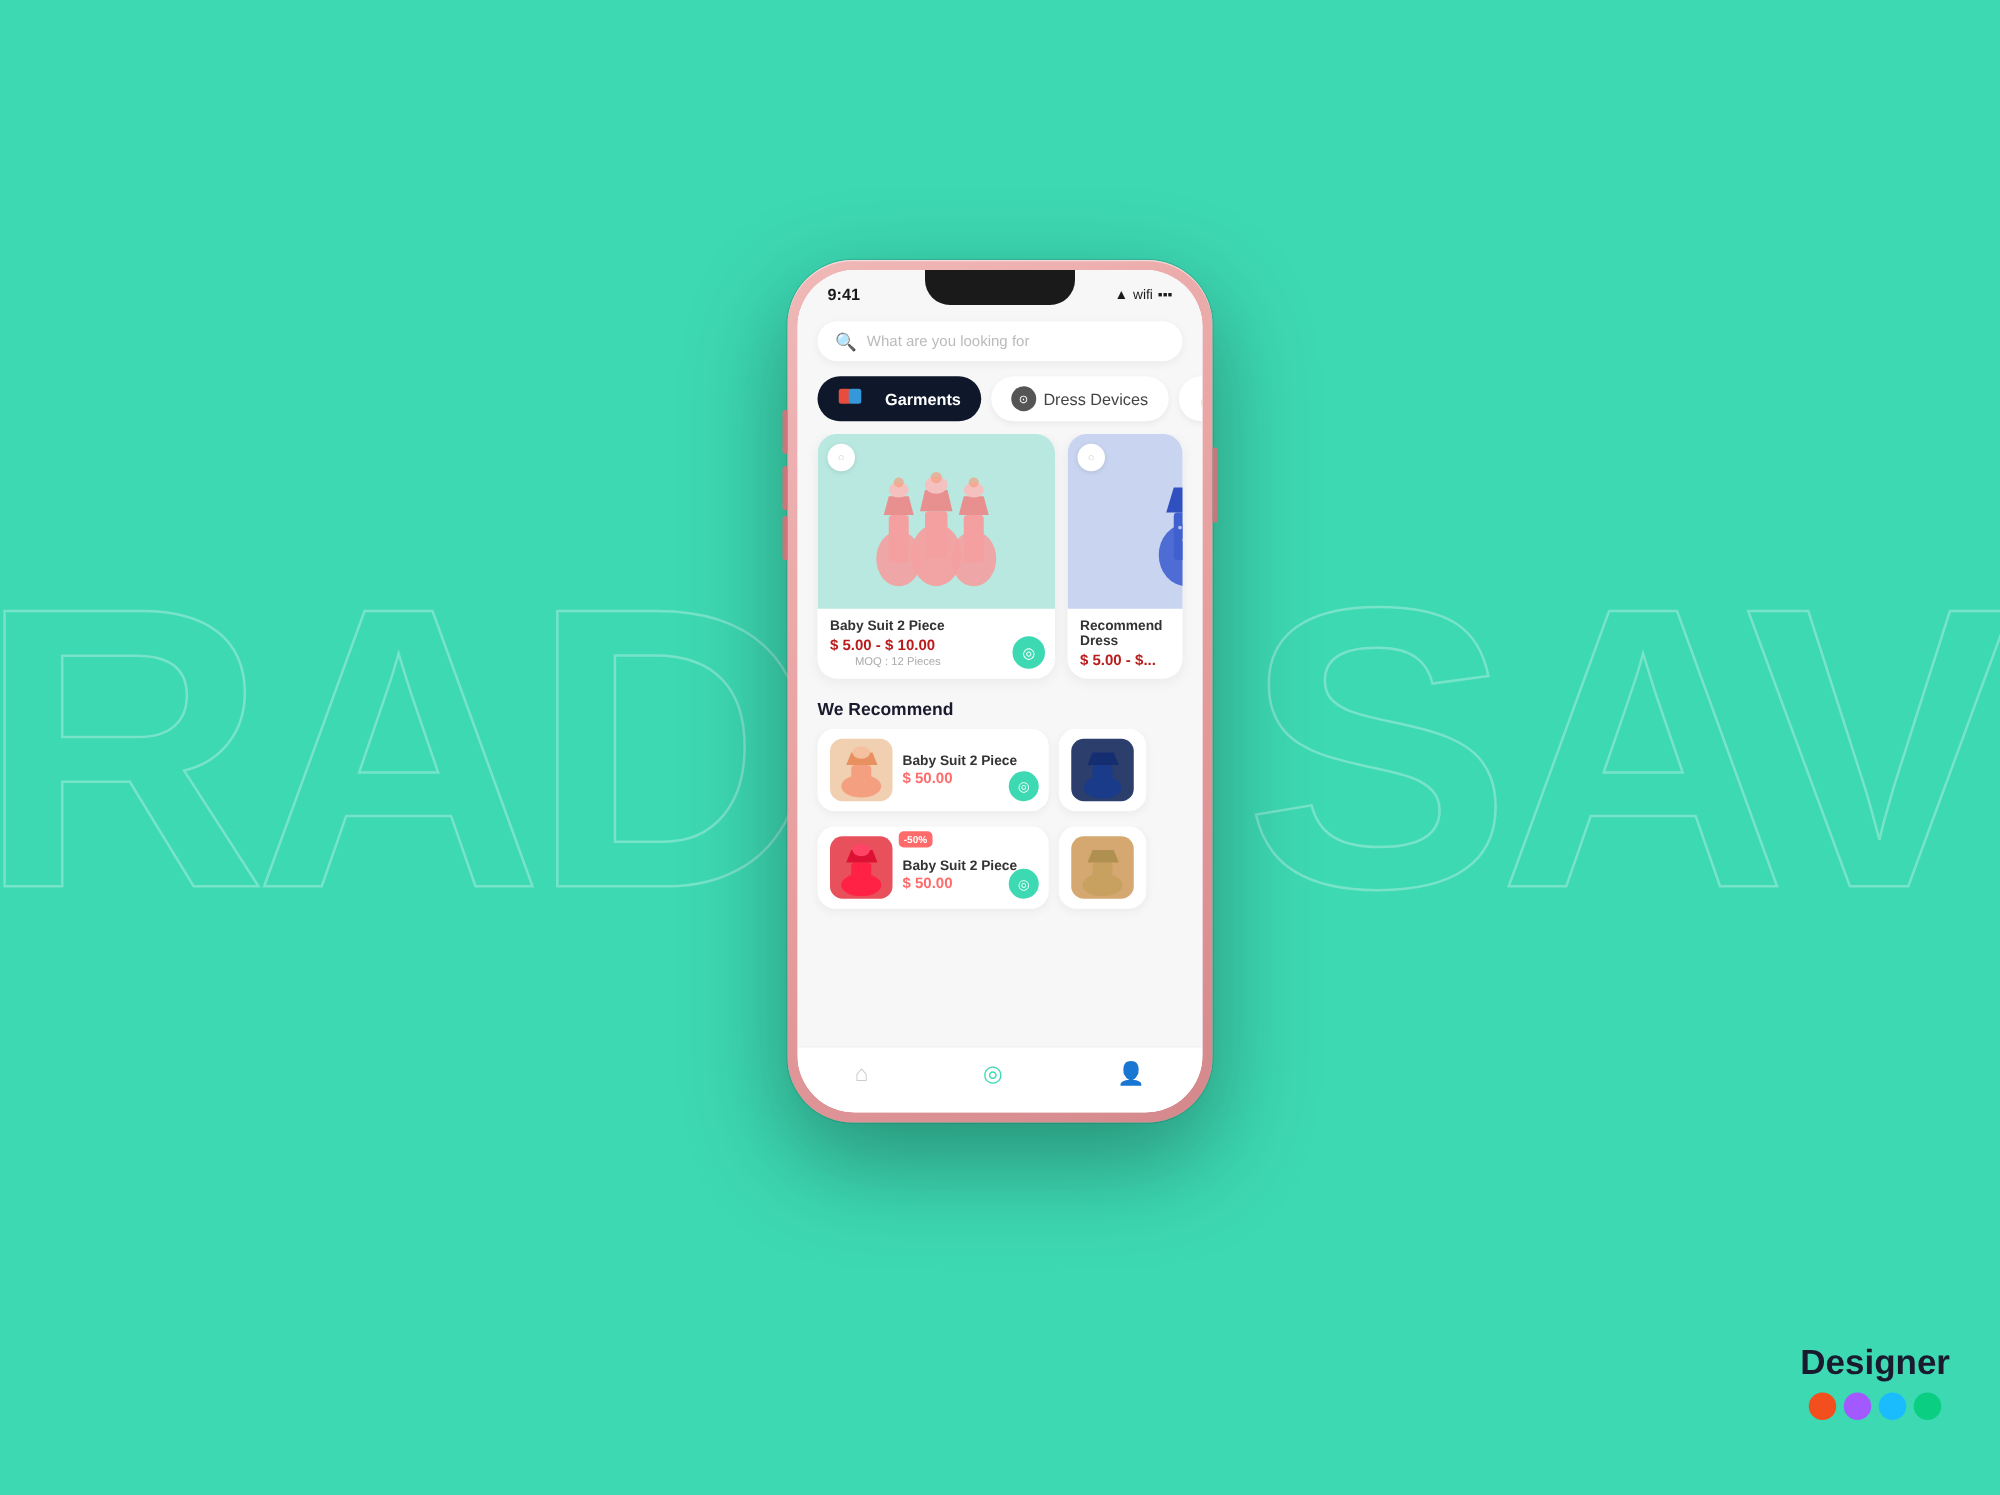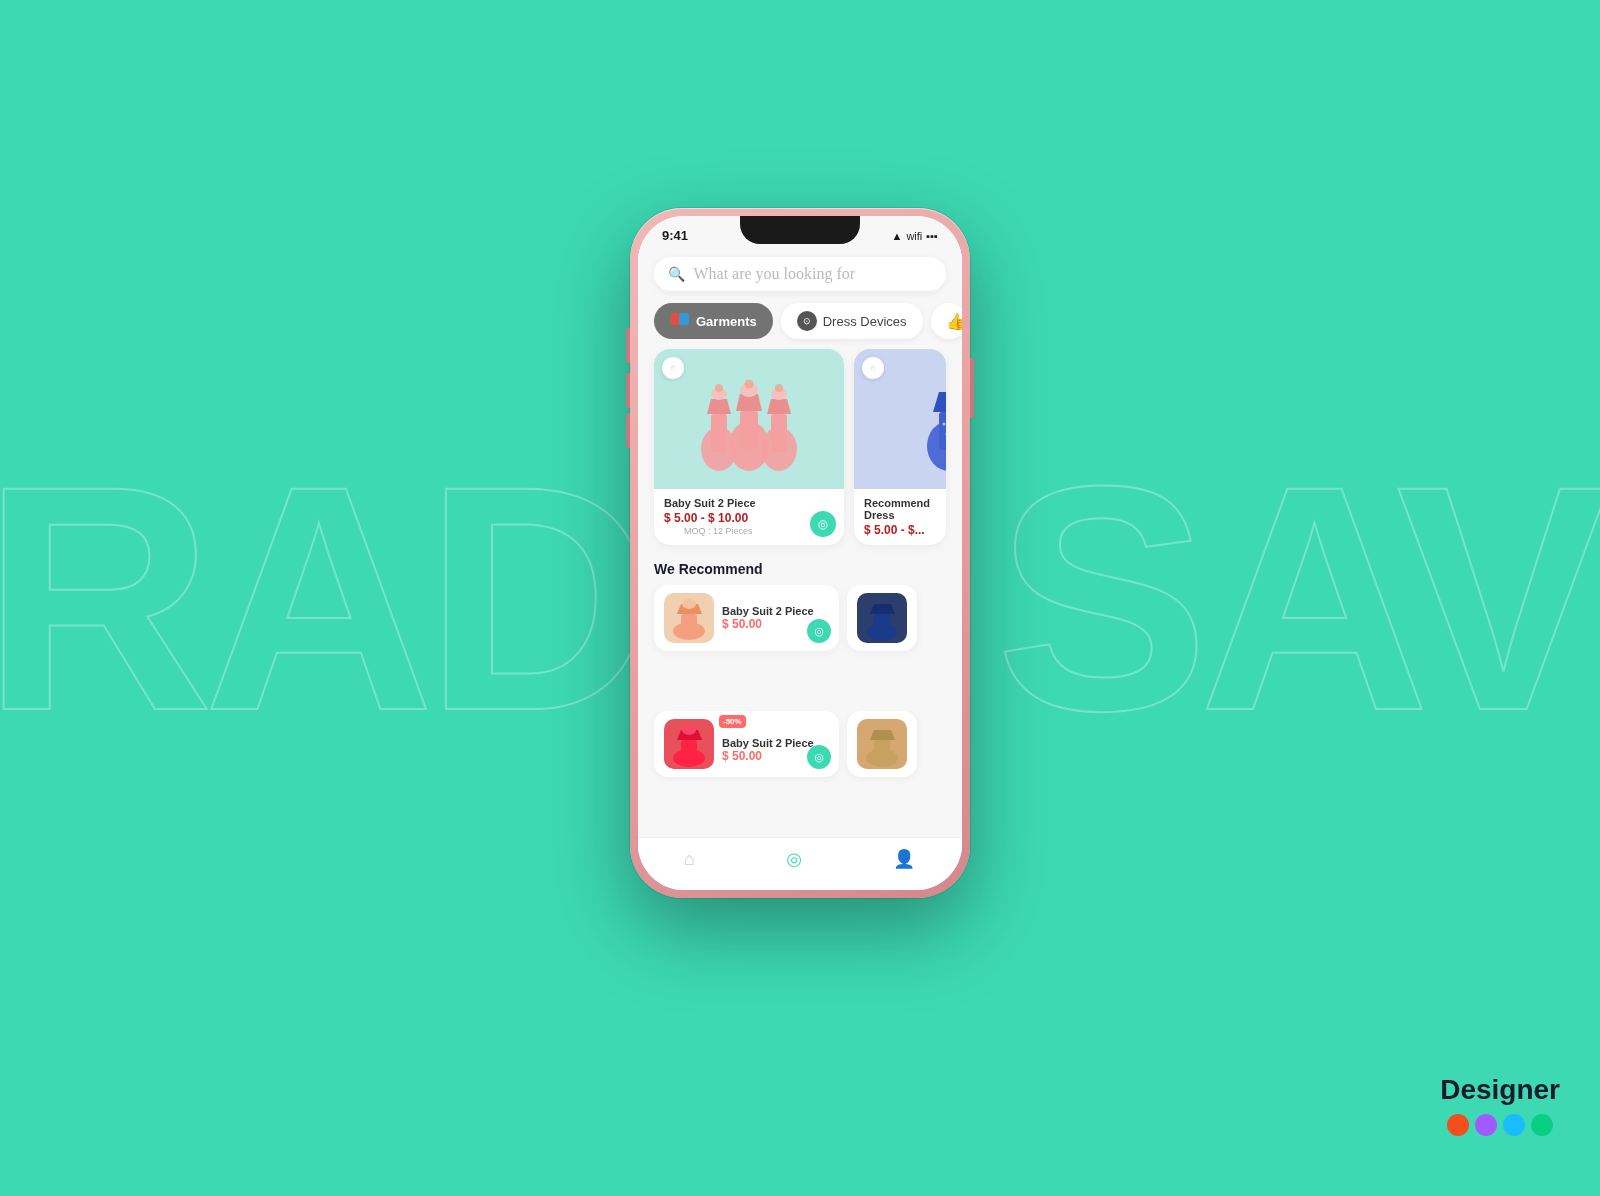--- a/index.html
+++ b/index.html
@@ -192,38 +192,37 @@
       gap: 8px;
       box-shadow: 0 2px 8px rgba(0,0,0,0.06);
     }
 
     .search-icon-wrap {
       color: #999;
       font-size: 14px;
     }
 
     .search-placeholder {
-      font-size: 16px;
+      font-size: 12px;
       color: #bbb;
-      font-family: Liberation Serif, serif;
     }
 
     
     .category-tabs {
       display: flex;
       gap: 8px;
       padding: 4px 16px 10px;
       overflow-x: hidden;
     }
 
     .tab-active {
       display: flex;
       align-items: center;
-      gap: 6px;
-      background: #737373;
+      gap: 18px;
+      background: #0f172a;
       border-radius: 25px;
       padding: 8px 16px;
       white-space: nowrap;
     }
 
     .tab-active .tab-label {
       font-size: 13px;
       font-weight: 600;
       color: white;
     }
@@ -450,21 +449,20 @@
       font-size: 11px;
       color: white;
     }
 
     
     .offers-scroll {
       display: flex;
       gap: 8px;
       padding: 0 16px 12px;
       overflow-x: hidden;
-      margin-top: 48px;
     }
 
     .offer-card {
       display: flex;
       align-items: center;
       background: white;
       border-radius: 14px;
       padding: 8px 10px;
       gap: 8px;
       min-width: 185px;

